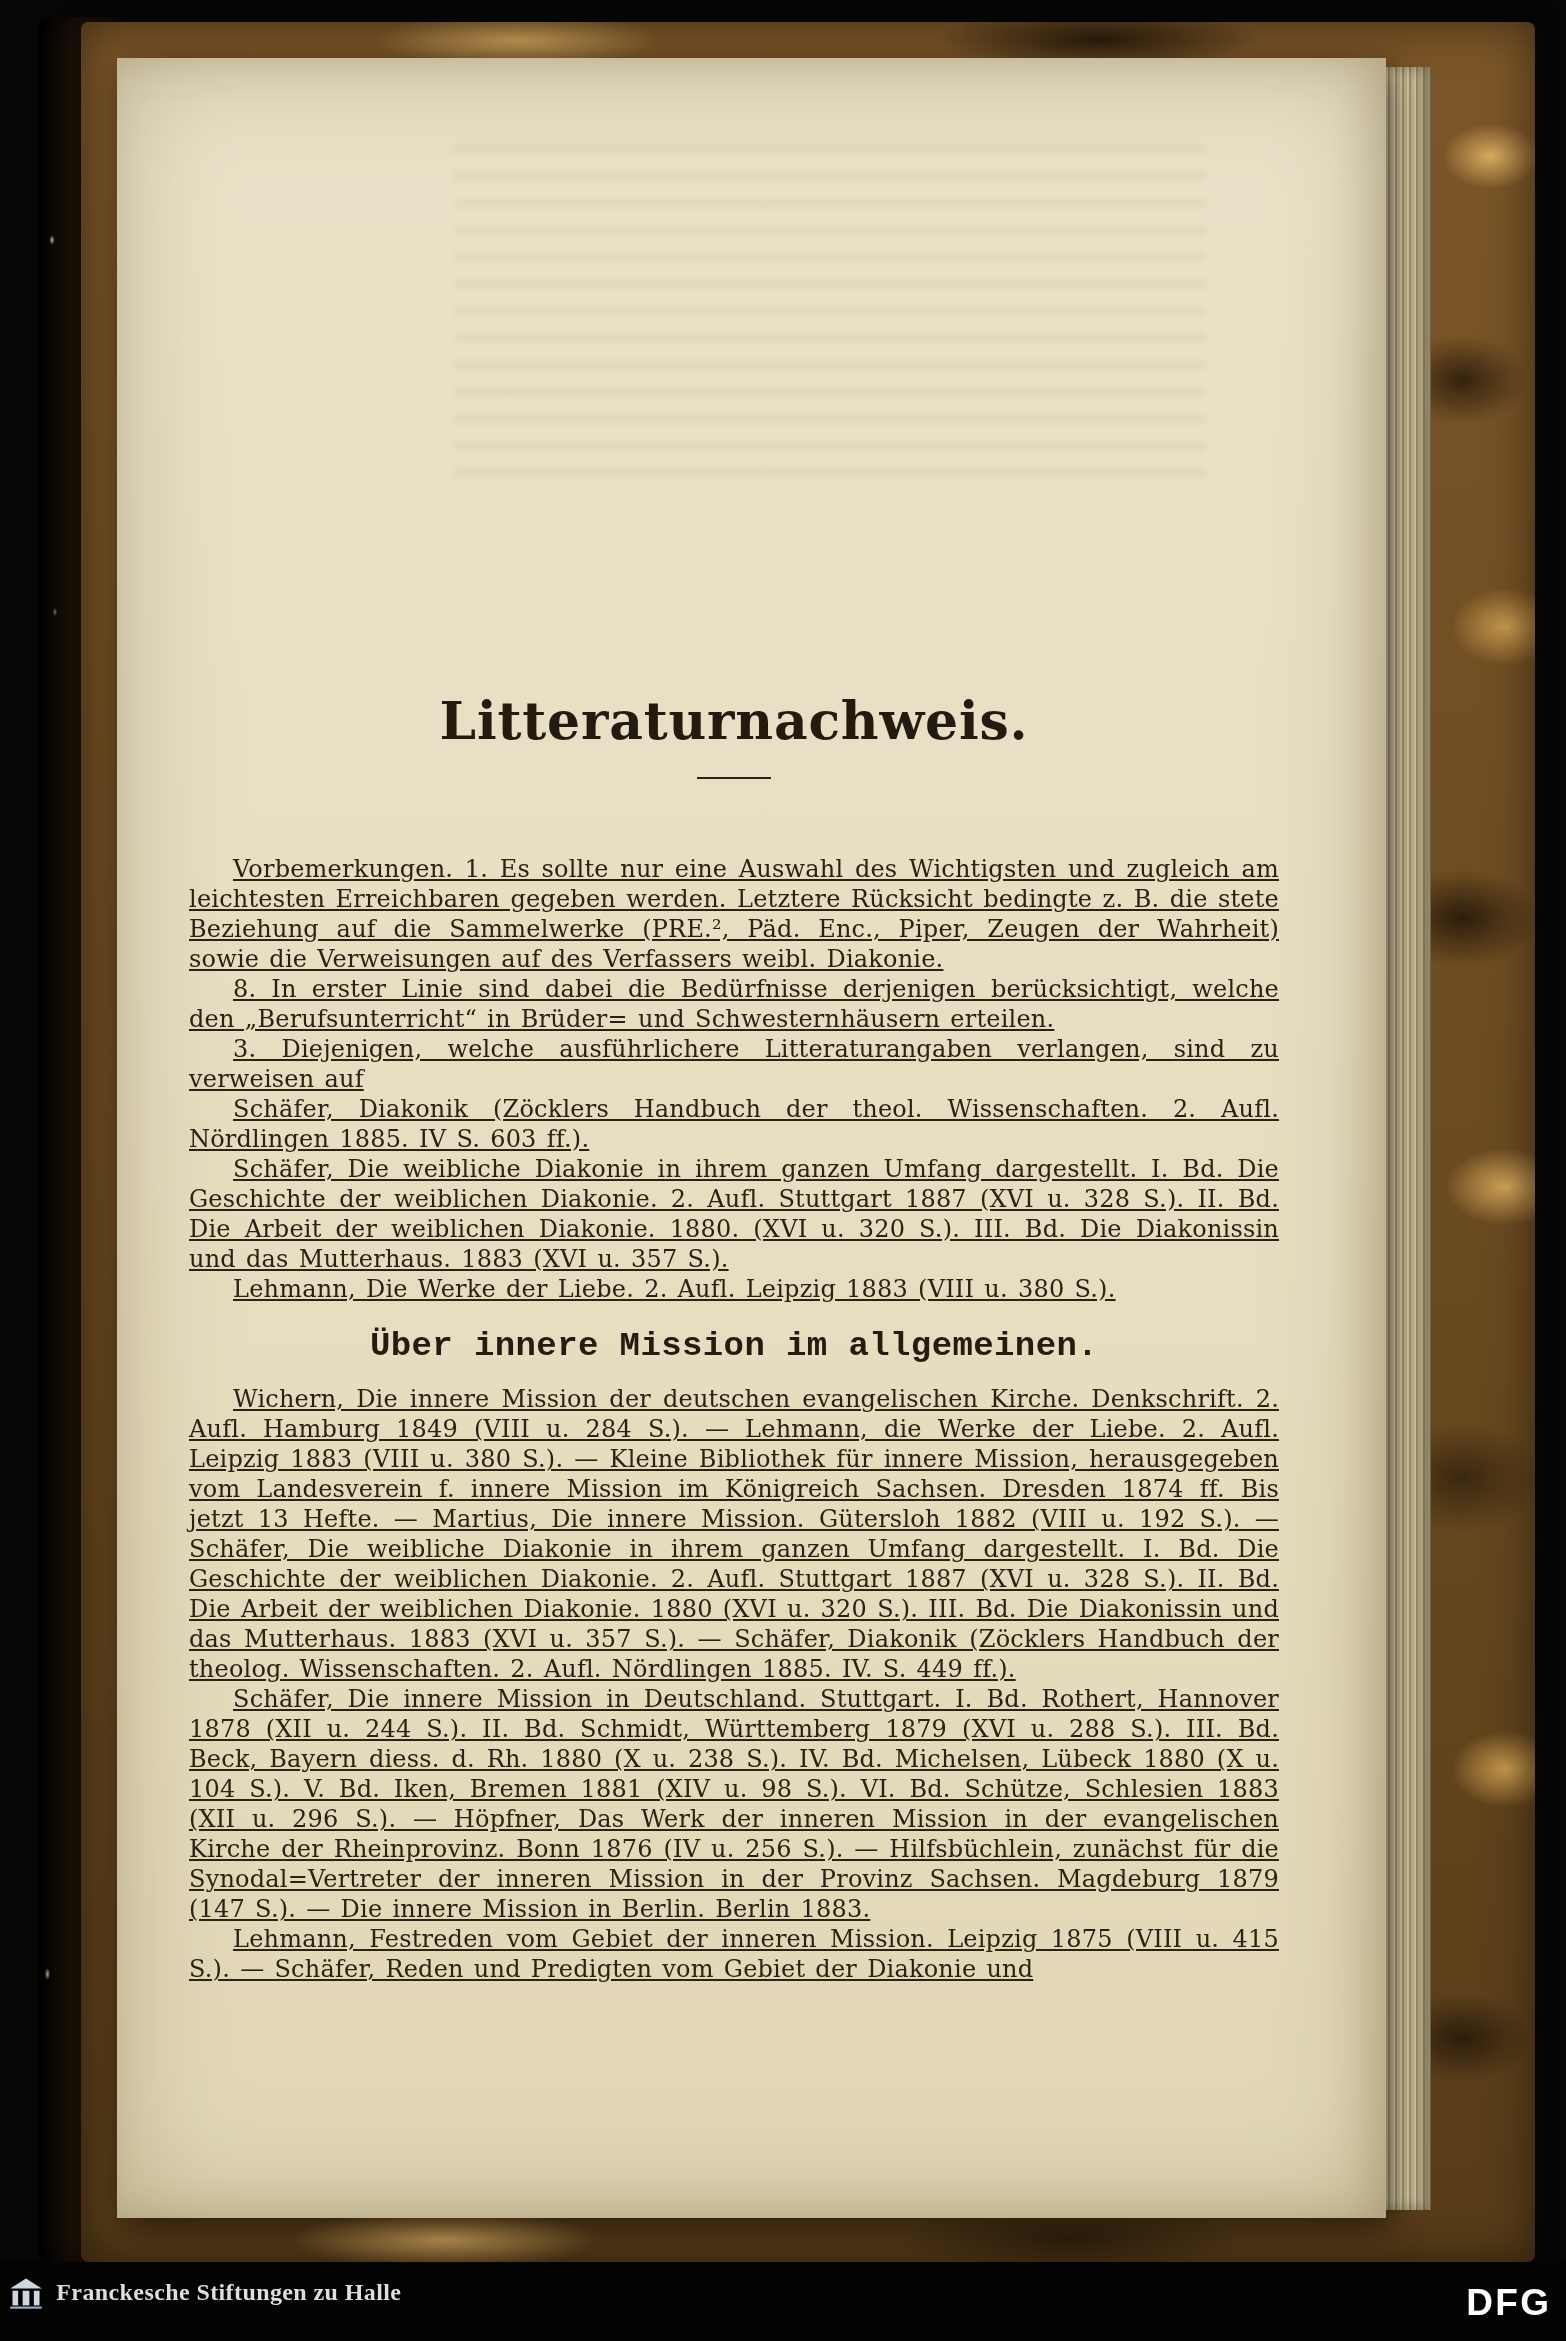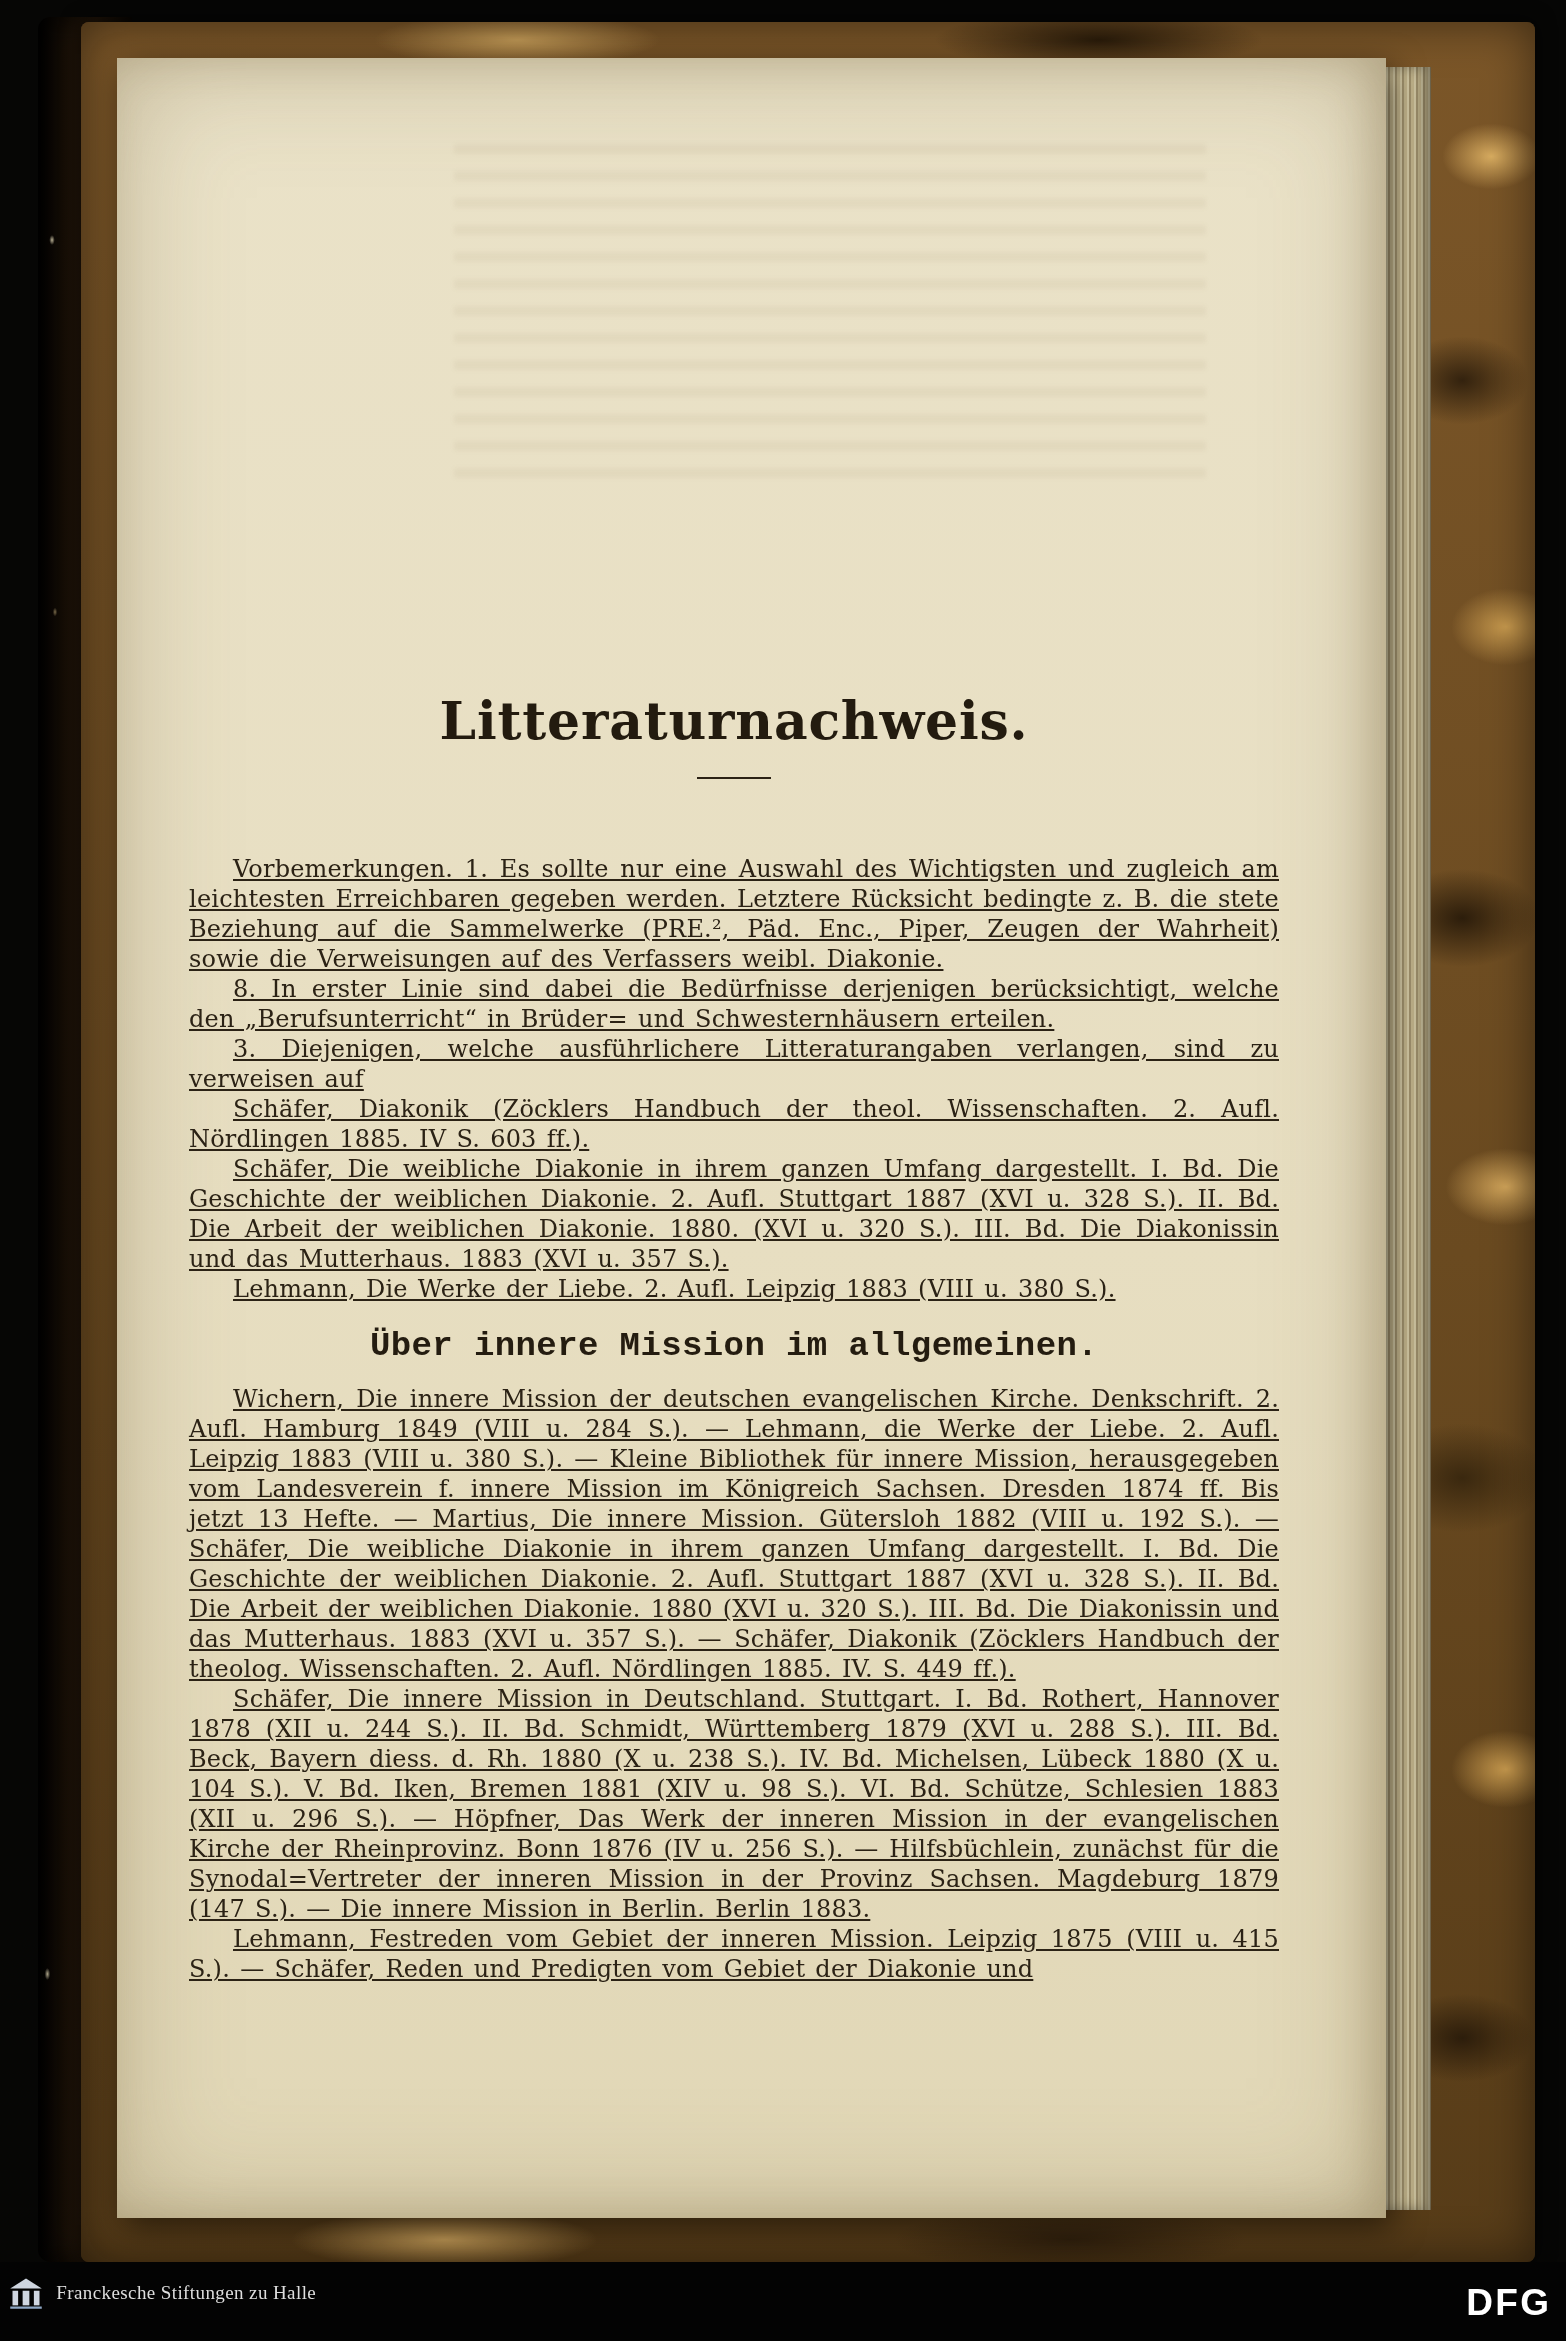--- a/index.html
+++ b/index.html
@@ -105,21 +105,21 @@
     position:absolute;left:0;top:2262px;width:1567px;height:80px;
     background:#030303;
   }
   .footer-left{
     position:absolute;left:7.8px;top:12.5px;
     display:flex;align-items:center;gap:12.5px;
   }
   .logo-icon{width:36px;height:36px;display:block;}
   .lib-label{
     font-family:"Liberation Serif", serif;
-    font-size:19px;color:#dedede;letter-spacing:0.4px;
+    font-size:24px;color:#dedede;letter-spacing:0.4px;font-weight:bold;
   }
   .dfg-label{
     position:absolute;right:15.7px;top:20.4px;
     font-family:"Liberation Sans", sans-serif;
     font-size:37px;font-weight:700;letter-spacing:2.3px;color:#ffffff;
   }
 </style>
 </head>
 <body>
 

